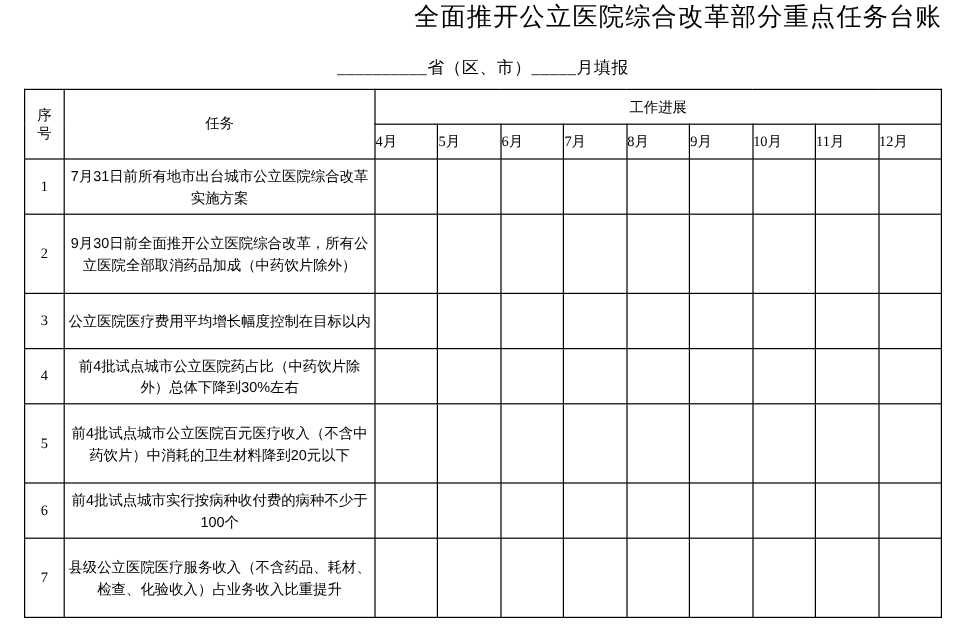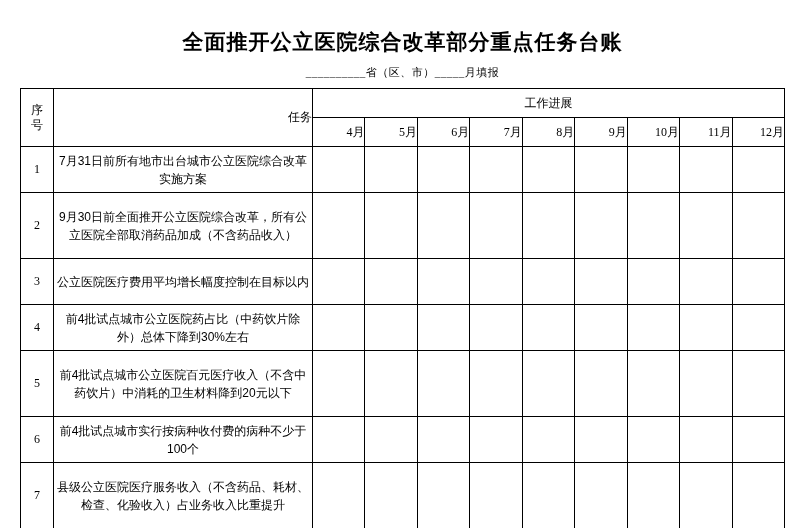--- a/index.html
+++ b/index.html
@@ -15,32 +15,32 @@
     overflow: hidden;
   }
   .page {
     position: relative;
     width: 805px;
     height: 528px;
     box-sizing: border-box;
     padding: 0 20px;
   }
   .doc-title {
-    text-align: center;
+    text-align: right;
     font-size: 21px;
-    font-weight: bold;
+    font-weight: normal;
     letter-spacing: 1px;
-    margin-top: 28px;
+    margin-top: 0;
     margin-bottom: 2px;
     font-family: "Liberation Serif", "DejaVu Serif", serif;
   }
   .doc-subtitle {
     text-align: center;
-    font-size: 11px;
-    margin-top: 9px;
+    font-size: 14px;
+    margin-top: 20px;
     margin-bottom: 8px;
     letter-spacing: 0.5px;
   }
   table.ledger {
     border-collapse: collapse;
     width: 765px;
     margin: 0 auto;
     table-layout: fixed;
   }
   table.ledger th, table.ledger td {
@@ -52,32 +52,32 @@
   }
   th.h-seq {
     width: 32px;
     text-align: center;
     font-weight: bold;
     font-size: 12.5px;
     line-height: 1.25;
   }
   th.h-task {
     width: 258px;
-    text-align: right;
+    text-align: center;
     font-weight: bold;
     font-size: 13px;
   }
   th.h-progress {
     text-align: center;
     font-weight: bold;
     font-size: 13px;
     height: 28px;
   }
   th.h-month {
-    text-align: right;
+    text-align: left;
     font-size: 12.5px;
     height: 28px;
   }
   td.c-seq {
     text-align: center;
     font-size: 12px;
     width: 32px;
   }
   td.c-task {
     font-size: 12.5px;
@@ -136,21 +136,21 @@
         <td class="c-cell"></td>
         <td class="c-cell"></td>
         <td class="c-cell"></td>
         <td class="c-cell"></td>
         <td class="c-cell"></td>
         <td class="c-cell"></td>
       </tr>
 
       <tr class="row-h3">
         <td class="c-seq">2</td>
-        <td class="c-task">9月30日前全面推开公立医院综合改革，所有公立医院全部取消药品加成（不含药品收入）</td>
+        <td class="c-task">9月30日前全面推开公立医院综合改革，所有公立医院全部取消药品加成（中药饮片除外）</td>
         <td class="c-cell"></td>
         <td class="c-cell"></td>
         <td class="c-cell"></td>
         <td class="c-cell"></td>
         <td class="c-cell"></td>
         <td class="c-cell"></td>
         <td class="c-cell"></td>
         <td class="c-cell"></td>
         <td class="c-cell"></td>
       </tr>

